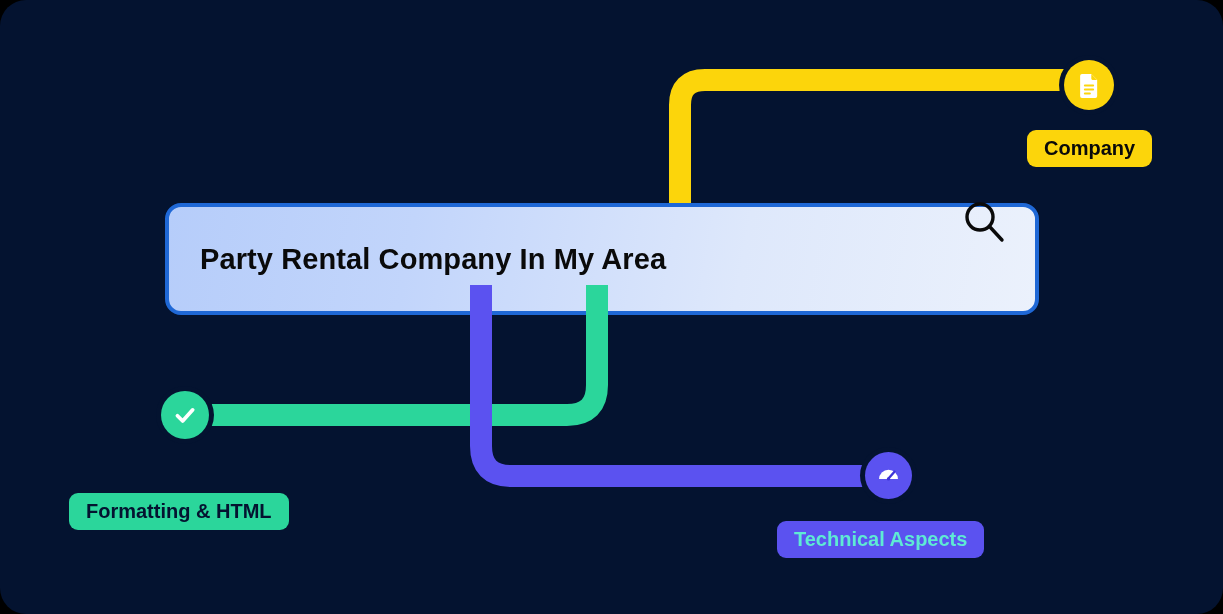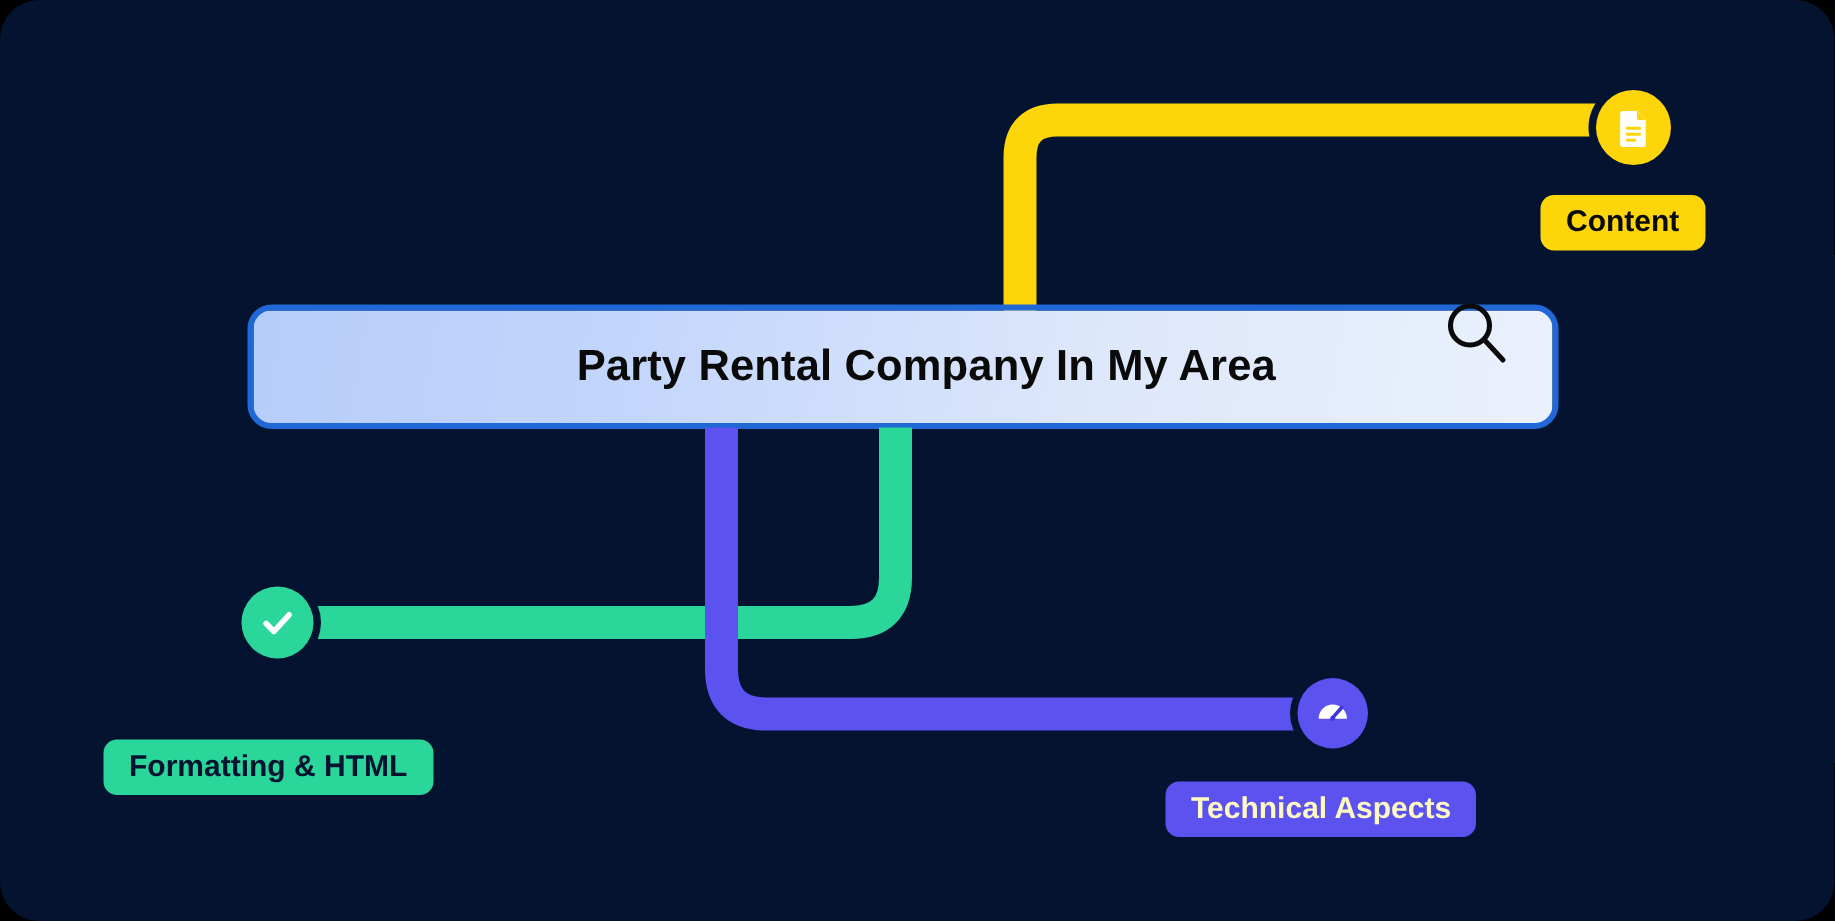--- a/index.html
+++ b/index.html
@@ -34,29 +34,28 @@
   }
   #wires-under   { z-index: 2; }
   #wires-over    { z-index: 4; }
 
   
   #search-bar {
     position: absolute;
     left: 165px;
     top: 203px;
     width: 874px;
-    height: 83px;
+    height: 112px;
     box-sizing: border-box;
     border: 4px solid #1f68d6;
     border-radius: 16px;
     background: linear-gradient(100deg, #b6cdfa 0%, #c2d5fb 28%, #dee8fb 66%, #ebf1fc 100%);
     z-index: 3;
     display: flex;
     align-items: center;
-    justify-content: center;
   }
   #search-text {
     margin-left: 31px;
     font-size: 29px;
     font-weight: bold;
     color: #0a0a0a;
     letter-spacing: 0.1px;
     white-space: nowrap;
   }
   #search-icon-wrap {
@@ -93,21 +92,21 @@
     box-sizing: border-box;
   }
 
   #node-content-dot  { left: 1064px; top: 60px;  width: 50px; height: 50px; background: var(--yellow); }
   #pill-content      { left: 1027px; top: 130px; background: var(--yellow); color: #0a0a0a; }
 
   #node-formatting-dot { left: 161px; top: 391px; width: 48px; height: 48px; background: var(--green); }
   #pill-formatting     { left: 69px;  top: 461px; background: var(--green); color: #041330; margin-top: 32px; }
 
   #node-technical-dot  { left: 865px; top: 452px; width: 47px; height: 47px; background: var(--purple); }
-  #pill-technical      { left: 777px; top: 521px; background: var(--purple); color: #fef9c3; }
+  #pill-technical      { left: 777px; top: 521px; background: var(--purple); color: #5eead4; }
 
   :root {
     --yellow: #fcd50b;
     --green: #2bd69b;
     --purple: #5b52f0;
   }
 </style>
 </head>
 <body>
 
@@ -139,21 +138,21 @@
   <div id="node-content-dot" class="node-dot">
     <svg width="28" height="28" viewBox="0 0 24 24">
       <path d="M6 2.5 h8 l5 5 v14 a1.6 1.6 0 0 1 -1.6 1.6 H6 A1.6 1.6 0 0 1 4.4 21.5 V4.1 A1.6 1.6 0 0 1 6 2.5 z" fill="#ffffff"></path>
       <path d="M14 2.5 v4.2 a1 1 0 0 0 1 1 h4" fill="#fcd50b"></path>
       <rect x="7.6" y="11.6" width="8.8" height="1.7" rx="0.85" fill="#fcd50b"></rect>
       <rect x="7.6" y="15.0" width="8.8" height="1.7" rx="0.85" fill="#fcd50b"></rect>
       <rect x="7.6" y="18.4" width="6.0" height="1.7" rx="0.85" fill="#fcd50b"></rect>
     </svg>
   </div>
   <div id="pill-content" class="pill">
-    <span>Content</span>
+    <span>Company</span>
   </div>
 
   <div id="node-formatting-dot" class="node-dot">
     <svg width="28" height="28" viewBox="0 0 24 24">
       <path d="M5.5 12.6 L10 17.1 L18.6 7.6" fill="none" stroke="#ffffff" stroke-width="3.2" stroke-linecap="round" stroke-linejoin="round"></path>
     </svg>
   </div>
   <div id="pill-formatting" class="pill">
     <span>Formatting &amp; HTML</span>
   </div>

